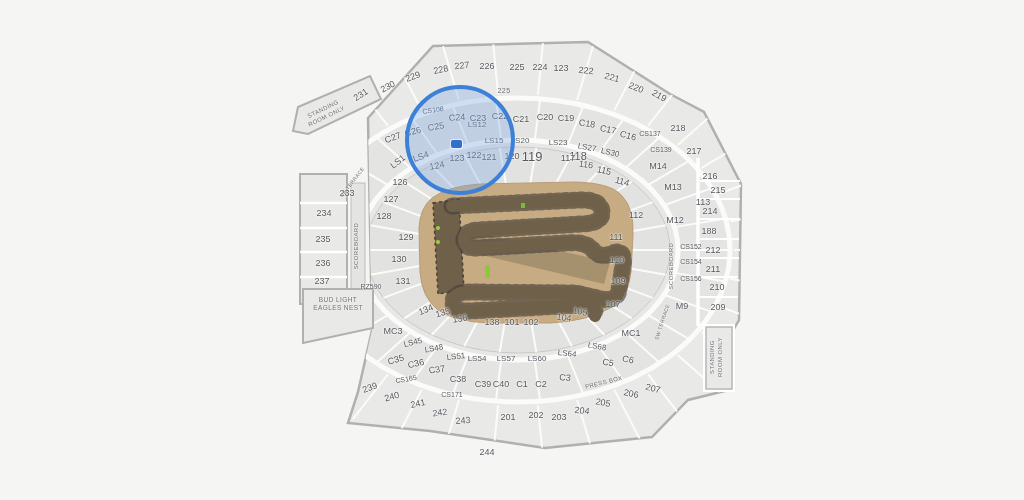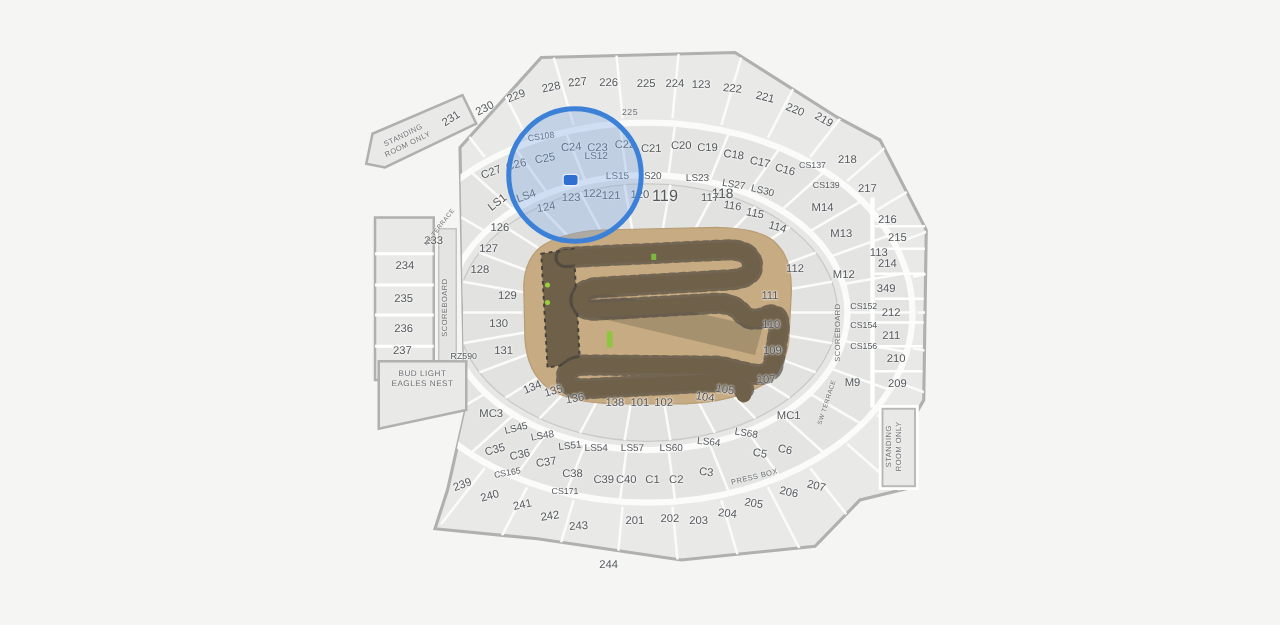--- a/index.html
+++ b/index.html
@@ -246,21 +246,21 @@
       <div class="sec" style="left: 393px; top: 331px; font-size: 9px; transform: translate(-50%, -50%) rotate(0deg); color: rgb(85, 88, 93);">MC3</div>
       <div class="sec" style="left: 371px; top: 286px; font-size: 7px; transform: translate(-50%, -50%) rotate(0deg); color: rgb(85, 88, 93);">RZ590</div>
       <div class="sec" style="left: 691px; top: 246px; font-size: 7px; transform: translate(-50%, -50%) rotate(0deg); color: rgb(85, 88, 93);">CS152</div>
       <div class="sec" style="left: 691px; top: 261px; font-size: 7px; transform: translate(-50%, -50%) rotate(0deg); color: rgb(85, 88, 93);">CS154</div>
       <div class="sec" style="left: 691px; top: 278px; font-size: 7px; transform: translate(-50%, -50%) rotate(0deg); color: rgb(85, 88, 93);">CS156</div>
       <div class="sec" style="left: 678px; top: 128px; font-size: 9px; transform: translate(-50%, -50%) rotate(0deg); color: rgb(85, 88, 93);">218</div>
       <div class="sec" style="left: 694px; top: 151px; font-size: 9px; transform: translate(-50%, -50%) rotate(0deg); color: rgb(85, 88, 93);">217</div>
       <div class="sec" style="left: 710px; top: 176px; font-size: 9px; transform: translate(-50%, -50%) rotate(0deg); color: rgb(85, 88, 93);">216</div>
       <div class="sec" style="left: 718px; top: 190px; font-size: 9px; transform: translate(-50%, -50%) rotate(0deg); color: rgb(85, 88, 93);">215</div>
       <div class="sec" style="left: 710px; top: 211px; font-size: 9px; transform: translate(-50%, -50%) rotate(0deg); color: rgb(85, 88, 93);">214</div>
-      <div class="sec" style="left: 709px; top: 231px; font-size: 9px; transform: translate(-50%, -50%) rotate(0deg); color: rgb(85, 88, 93);">349</div>
+      <div class="sec" style="left: 709px; top: 231px; font-size: 9px; transform: translate(-50%, -50%) rotate(0deg); color: rgb(85, 88, 93);">188</div>
       <div class="sec" style="left: 713px; top: 250px; font-size: 9px; transform: translate(-50%, -50%) rotate(0deg); color: rgb(85, 88, 93);">212</div>
       <div class="sec" style="left: 713px; top: 269px; font-size: 9px; transform: translate(-50%, -50%) rotate(0deg); color: rgb(85, 88, 93);">211</div>
       <div class="sec" style="left: 717px; top: 287px; font-size: 9px; transform: translate(-50%, -50%) rotate(0deg); color: rgb(85, 88, 93);">210</div>
       <div class="sec" style="left: 718px; top: 307px; font-size: 9px; transform: translate(-50%, -50%) rotate(0deg); color: rgb(85, 88, 93);">209</div>
       <div class="sec" style="left: 321px; top: 193px; font-size: 9px; transform: translate(-50%, -50%) rotate(0deg); color: rgb(85, 88, 93); margin-left: 26px;">233</div>
       <div class="sec" style="left: 324px; top: 213px; font-size: 9px; transform: translate(-50%, -50%) rotate(0deg); color: rgb(85, 88, 93);">234</div>
       <div class="sec" style="left: 323px; top: 239px; font-size: 9px; transform: translate(-50%, -50%) rotate(0deg); color: rgb(85, 88, 93);">235</div>
       <div class="sec" style="left: 323px; top: 263px; font-size: 9px; transform: translate(-50%, -50%) rotate(0deg); color: rgb(85, 88, 93);">236</div>
       <div class="sec" style="left: 322px; top: 281px; font-size: 9px; transform: translate(-50%, -50%) rotate(0deg); color: rgb(85, 88, 93);">237</div>
       <div class="sec" style="left: 413px; top: 343px; font-size: 8px; transform: translate(-50%, -50%) rotate(-14deg); color: rgb(85, 88, 93);">LS45</div>

